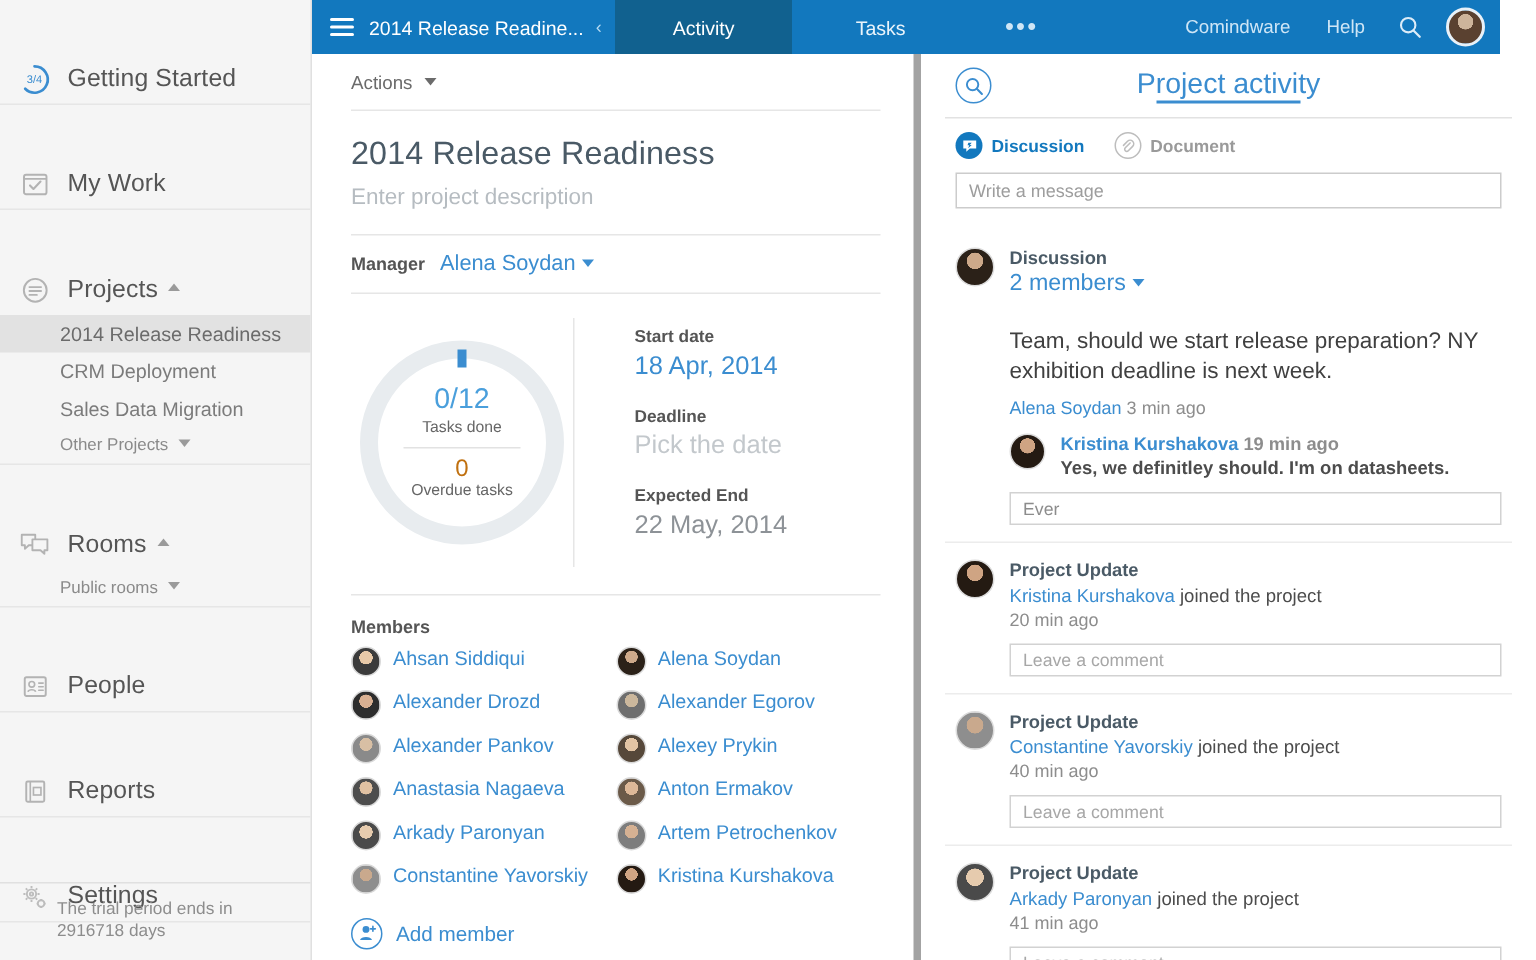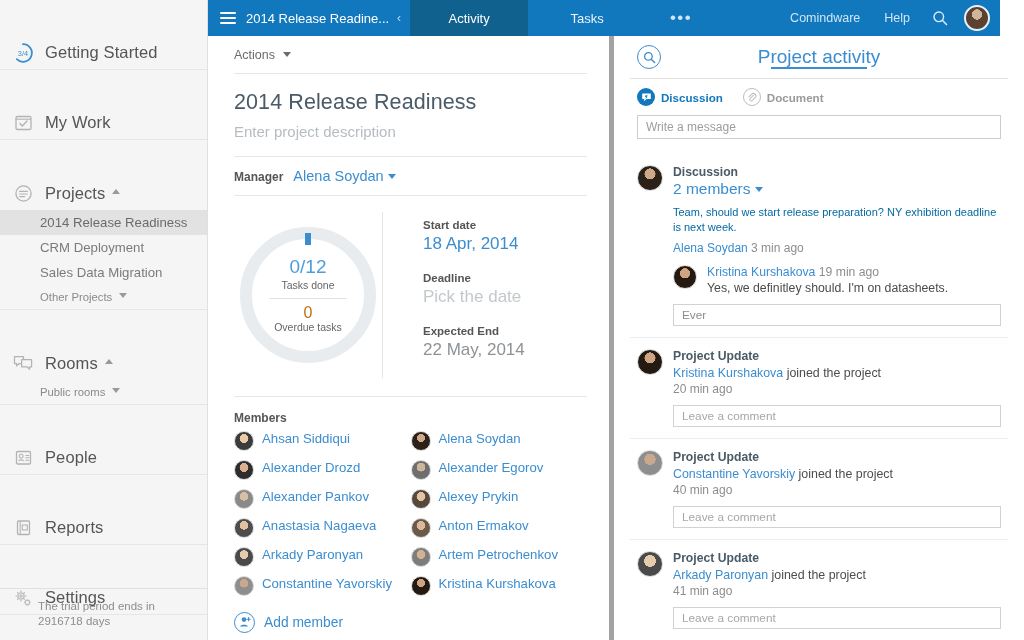--- a/index.html
+++ b/index.html
@@ -269,26 +269,26 @@
   .feed-item.first { border-top: none; padding-top: 14px; }
   .fav {
     width: 26px; height: 26px; border-radius: 50%;
     flex: 0 0 26px; margin-right: 10px;
     border: 1px solid #dcdcdc; overflow: hidden;
   }
   .fbody { flex: 1 1 auto; min-width: 0; }
   .f-kind { font-size: 12.2px; font-weight: bold; color: #4a5a66; }
   .f-members { font-size: 15.5px; color: #3b8dd0; margin-top: 1px; cursor: pointer; }
   .f-members .caret-dn { border-top-color: #3b8dd0; margin-left: 4px; }
-  .f-text { font-size: 11px; color: #0369a1; line-height: 1.35; margin-top: 7px; }
+  .f-text { font-size: 15px; color: #404040; line-height: 1.35; margin-top: 20px; }
   .f-meta { font-size: 12px; color: #8d8d8d; margin-top: 6px; }
   .f-link { color: #3b8dd0; }
   .f-sub { display: flex; margin-top: 10px; }
   .f-sub .fav { width: 24px; height: 24px; flex: 0 0 24px; }
-  .f-sub-body { flex: 1 1 auto; }
+  .f-sub-body { flex: 1 1 auto; font-weight: bold; }
   .f-sub-head { font-size: 12.2px; }
   .f-sub-head .nm { color: #3b8dd0; }
   .f-sub-head .tm { color: #8d8d8d; }
   .f-sub-text { font-size: 12.3px; color: #4c4c4c; margin-top: 2px; }
   .cbox {
     margin-top: 9px;
     height: 22px;
     border: 1px solid #d2d2d2;
     background: #fff;
     display: flex; align-items: center;

